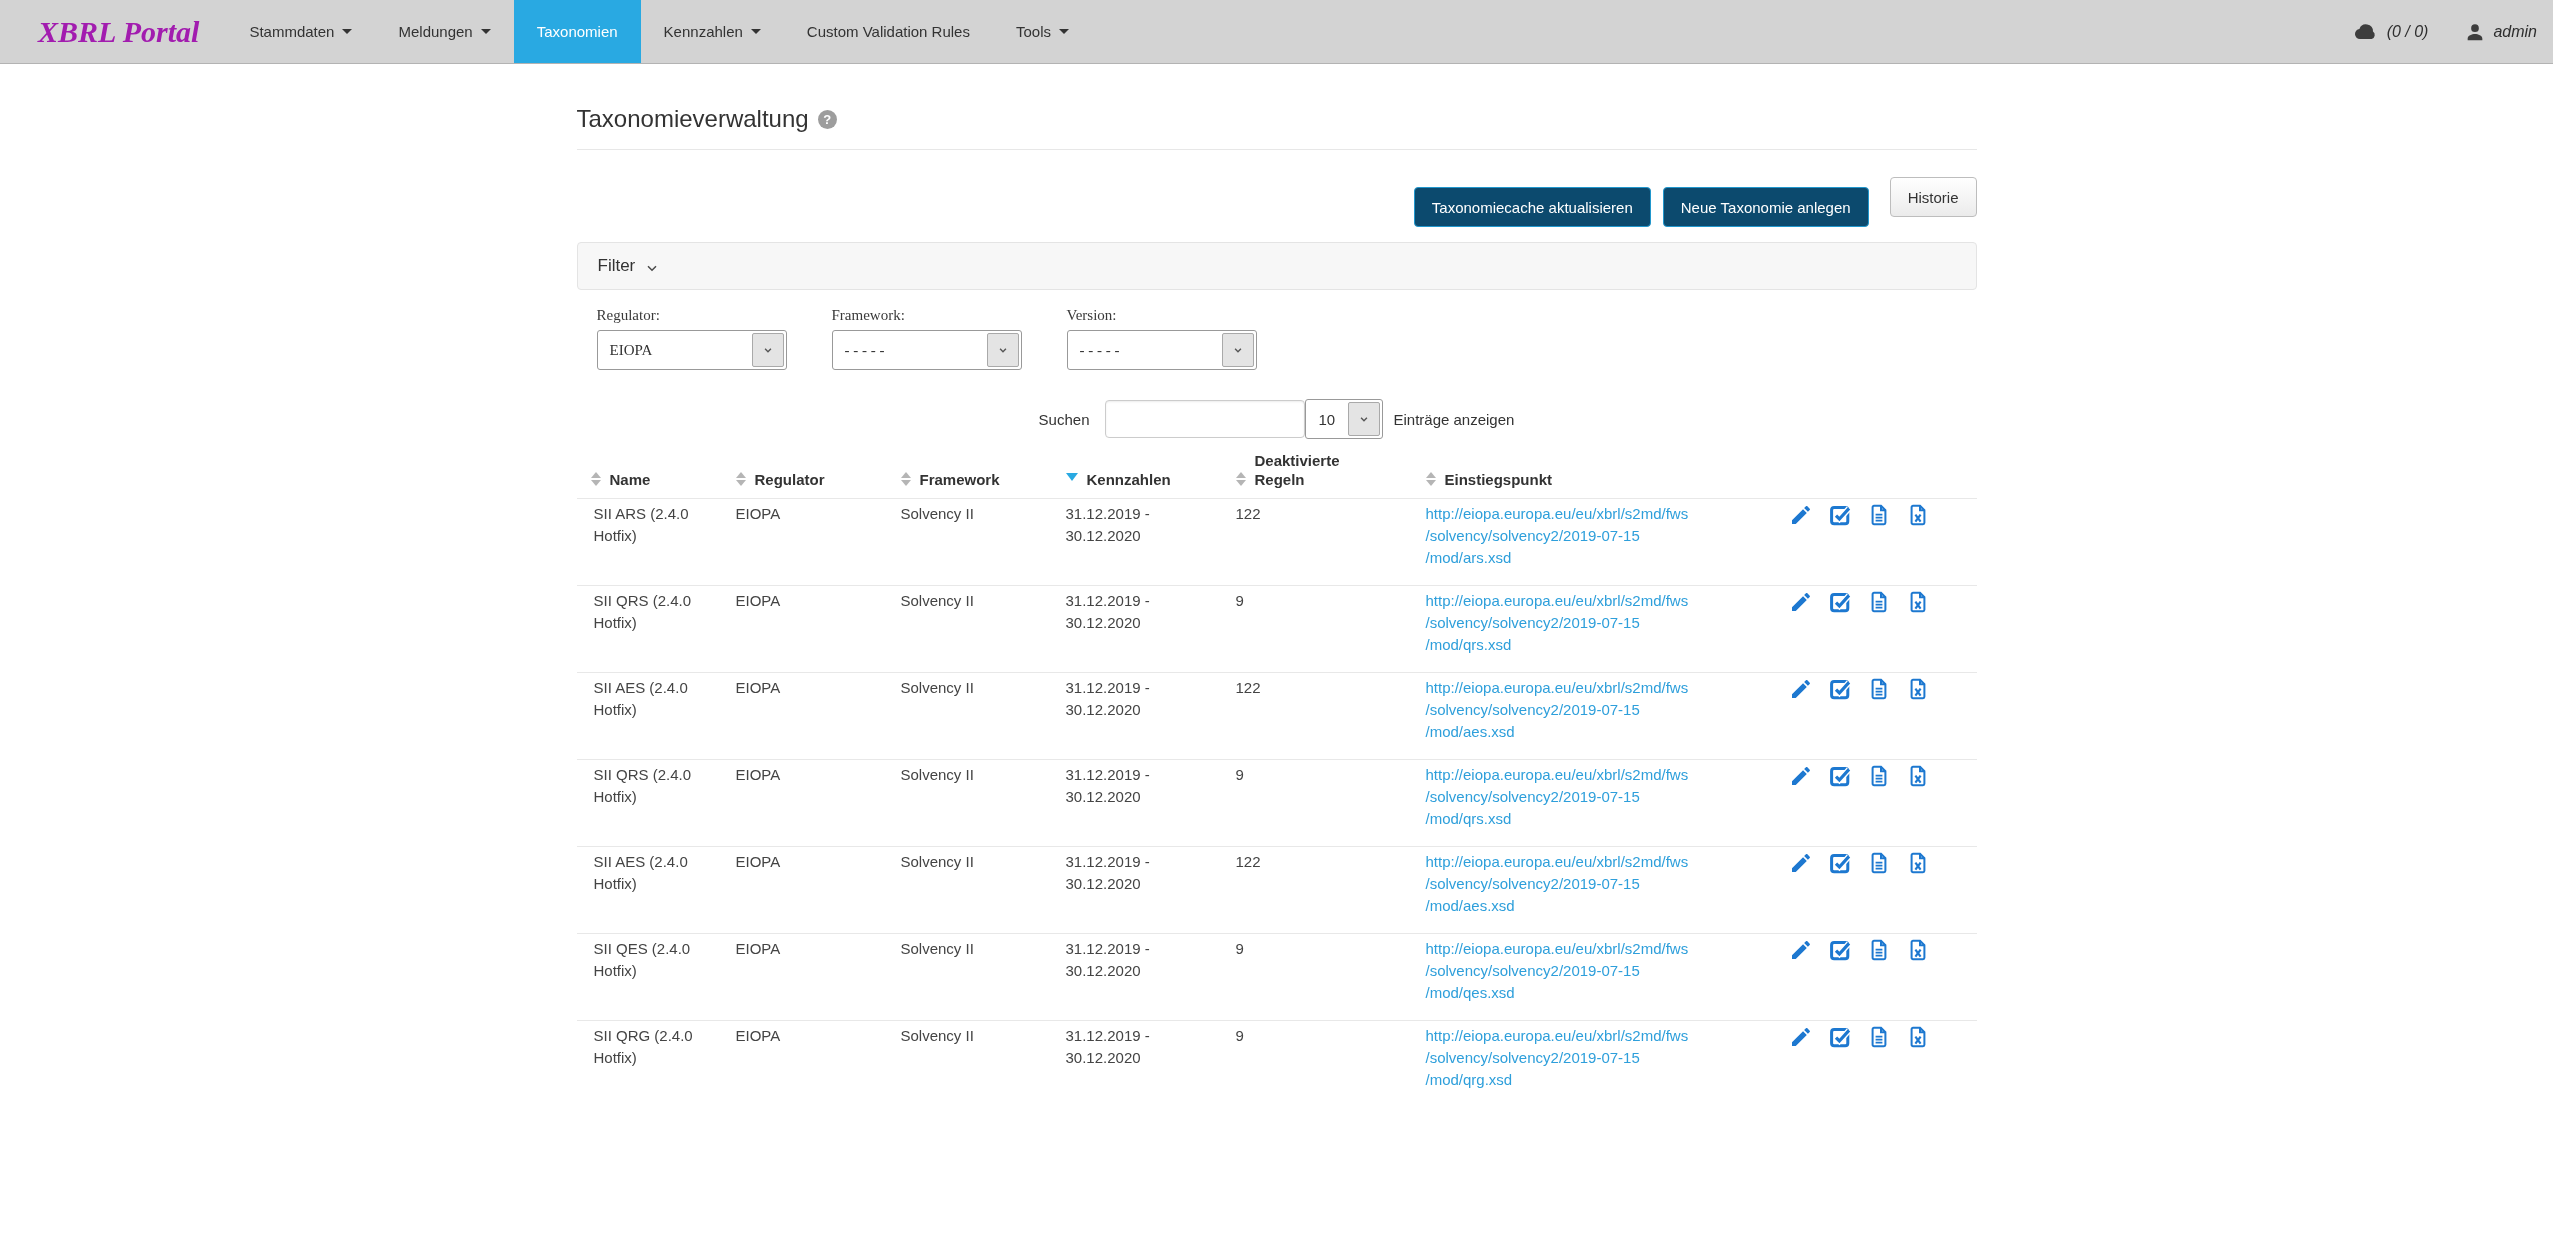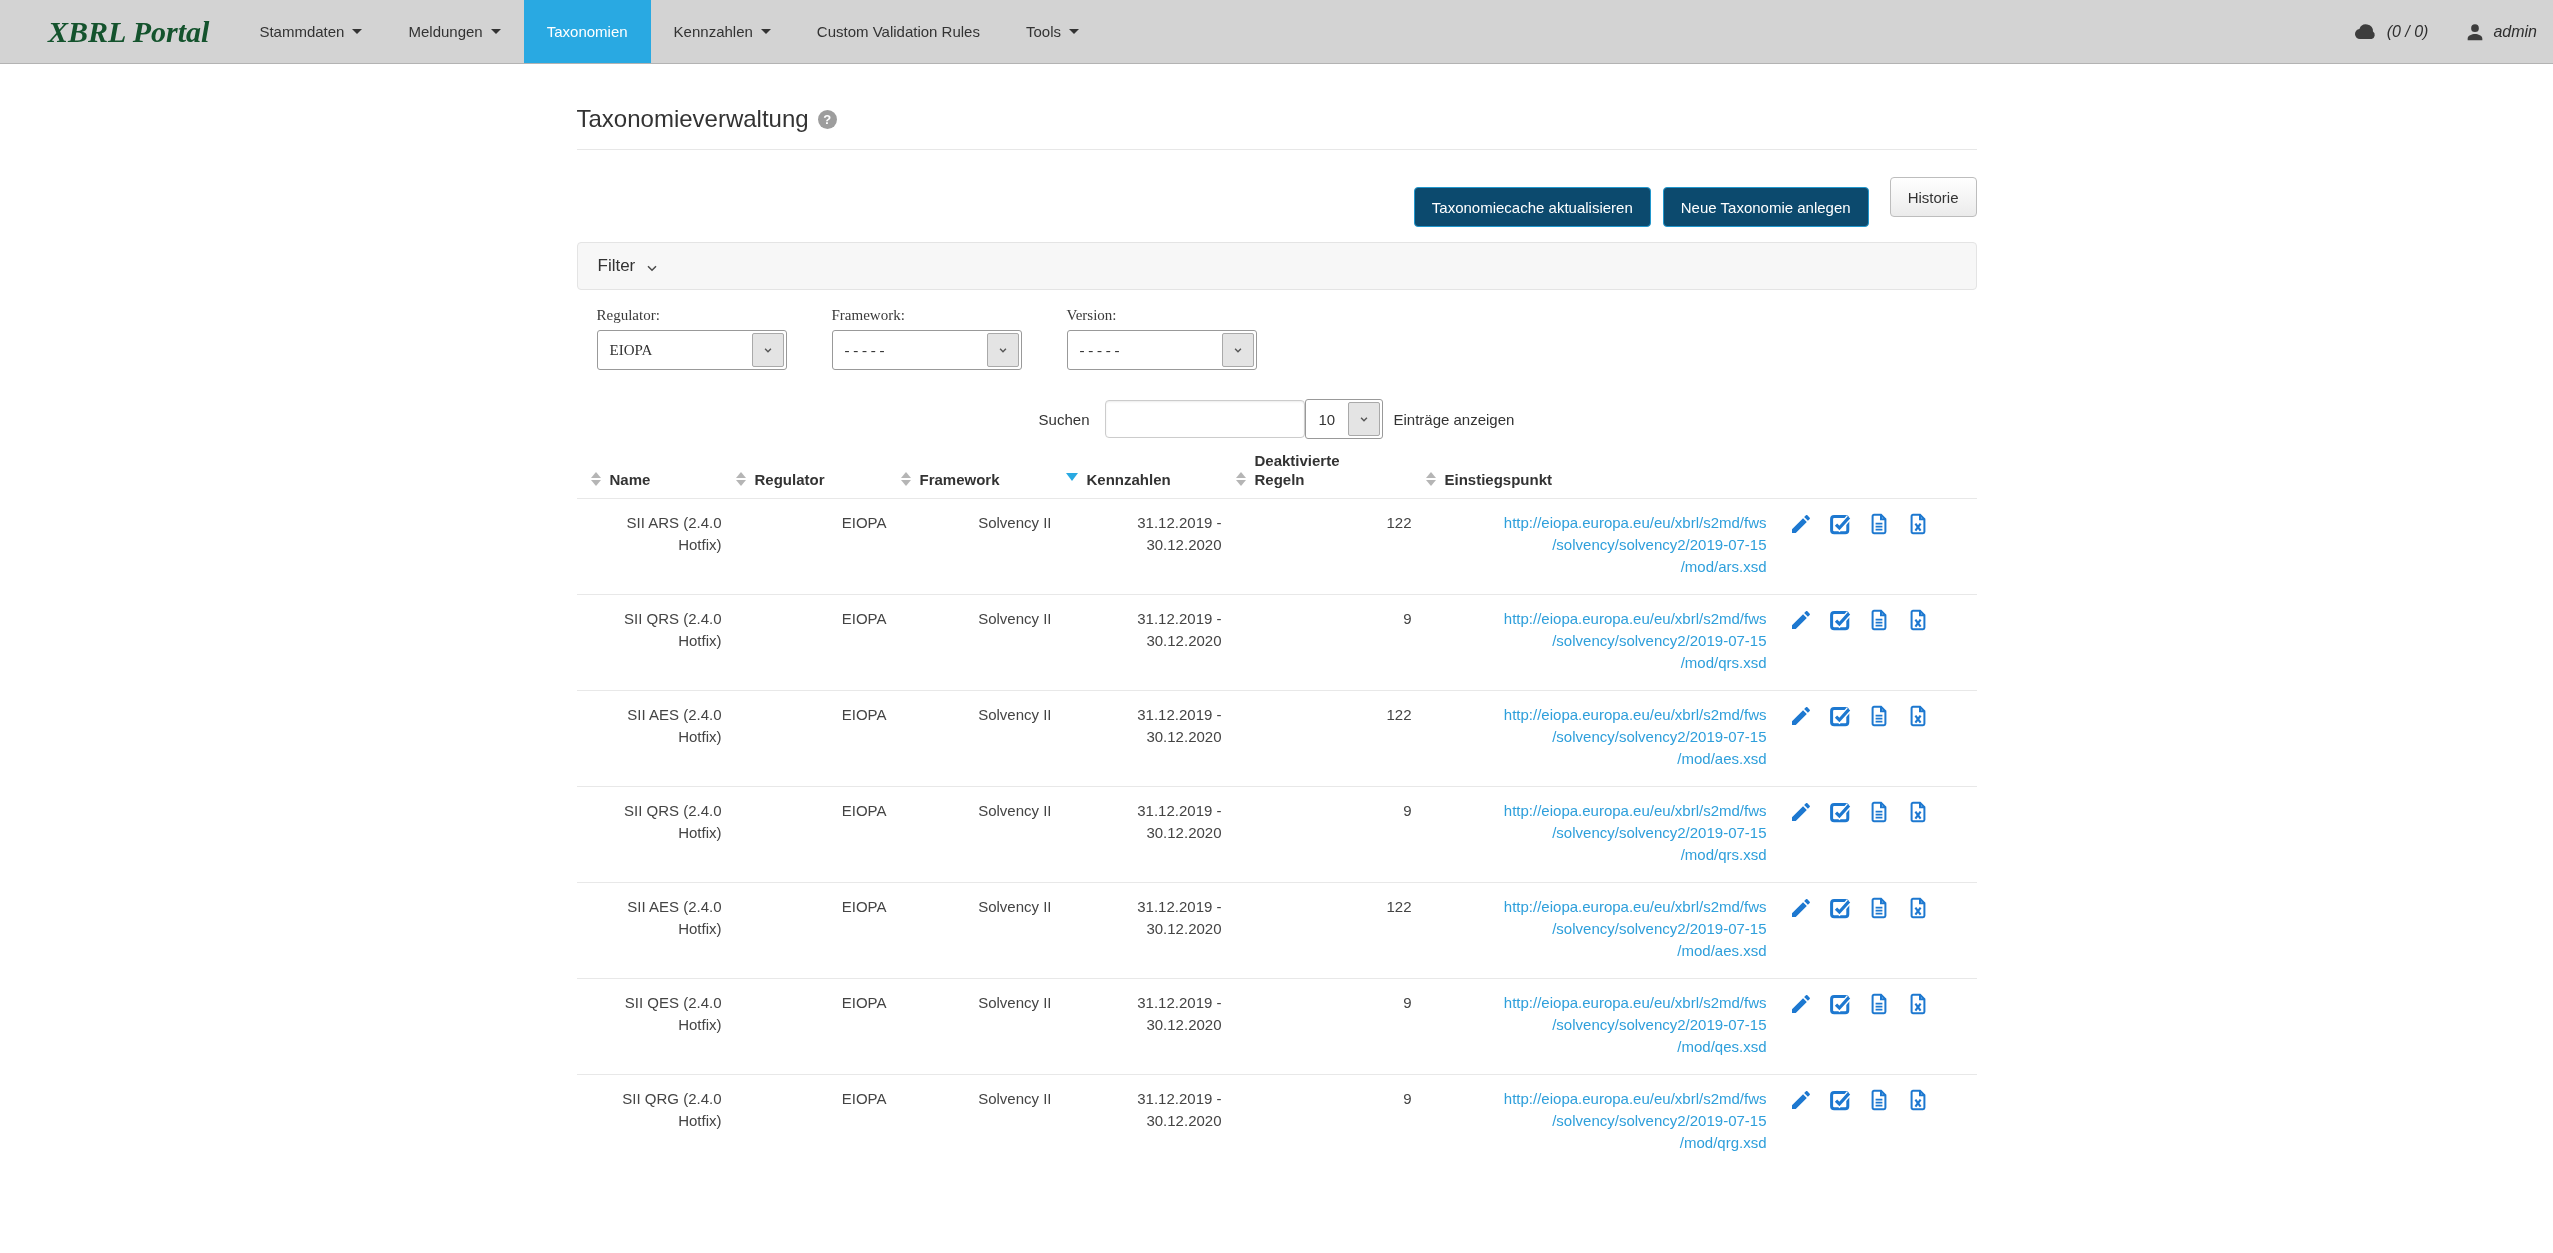--- a/index.html
+++ b/index.html
@@ -2,22 +2,22 @@
 <html><head>
 <meta charset="utf-8">
 <style>
   html,body{margin:0;padding:0;}
   body{
     width:2553px;height:1253px;overflow:hidden;background:#ffffff;
     font-family:"Liberation Sans", sans-serif;color:#333;
   }
   
   .navbar{height:63px;background:#d3d3d3;border-bottom:1px solid #b3b3b3;display:flex;align-items:stretch;}
-  .brand{font-family:"Liberation Serif", serif;font-style:italic;font-weight:bold;font-size:30px;color:#14532d;
-         display:flex;align-items:center;margin-left:48px;margin-right:27px;cursor:pointer;}
+  .brand{font-family:"Liberation Serif", serif;font-style:italic;font-weight:bold;font-size:30px;color:#a21caf;
+         display:flex;align-items:center;margin-left:38px;margin-right:27px;cursor:pointer;}
   .nav-menu{display:contents;}
   .nav-item{display:flex;align-items:center;padding:0 23px;font-size:15px;color:#333;cursor:pointer;white-space:nowrap;}
   .nav-item.active{background:#29a9e2;color:#fff;}
   .caret{display:inline-block;width:0;height:0;border-left:5px solid transparent;border-right:5px solid transparent;
          border-top:5px solid #333;margin-left:8px;}
   .nav-right{margin-left:auto;display:flex;align-items:center;margin-right:16px;font-size:16px;color:#2e2e2e;font-style:italic;}
   .nav-right .grp{display:flex;align-items:center;gap:7px;cursor:pointer;}
   .nav-right .grp + .grp{margin-left:36px;}
   .icn{display:inline-flex;}
   
@@ -69,21 +69,21 @@
   .hcols .hcell:nth-child(4){width:170px;}
   .hcols .hcell:nth-child(5){width:190px;}
   .hcols .hcell:nth-child(6){width:355px;}
   .hcols .hcell:nth-child(5) .hlabel{max-width:100px;}
   .hcell-actions{flex:1;}
   .sort-both{display:inline-flex;flex-direction:column;gap:2px;margin-bottom:3px;flex:none;}
   .sort-both::before{content:"";width:0;height:0;border-left:5px solid transparent;border-right:5px solid transparent;border-bottom:6px solid #b5b5b5;}
   .sort-both::after{content:"";width:0;height:0;border-left:5px solid transparent;border-right:5px solid transparent;border-top:6px solid #b5b5b5;}
   .sort-desc{display:inline-block;margin-bottom:8px;width:0;height:0;border-left:6px solid transparent;border-right:6px solid transparent;border-top:8px solid #29a9e2;flex:none;}
   .tbody{display:block;}
-  .trow{display:flex;border-top:1px solid #e8e8e8;padding:13px 0 16px;font-size:15px;color:#444;line-height:22px;text-align:right;}
+  .trow{display:flex;border-top:1px solid #e8e8e8;padding:4px 0 16px;font-size:15px;color:#444;line-height:22px;}
   .cell{padding-left:14px;box-sizing:border-box;}
   .trow .cell:nth-child(1){width:145px;padding-left:17px;}
   .trow .cell:nth-child(2){width:165px;}
   .trow .cell:nth-child(3){width:165px;}
   .trow .cell:nth-child(4){width:170px;}
   .trow .cell:nth-child(5){width:190px;}
   .trow .cell:nth-child(6){width:355px;}
   .cell-actions{flex:1;display:flex;gap:15px;padding-left:22px;align-items:flex-start;}
   .entry-link{color:#2e9fdb;text-decoration:none;cursor:pointer;}
   .entry-link span{display:block;}

